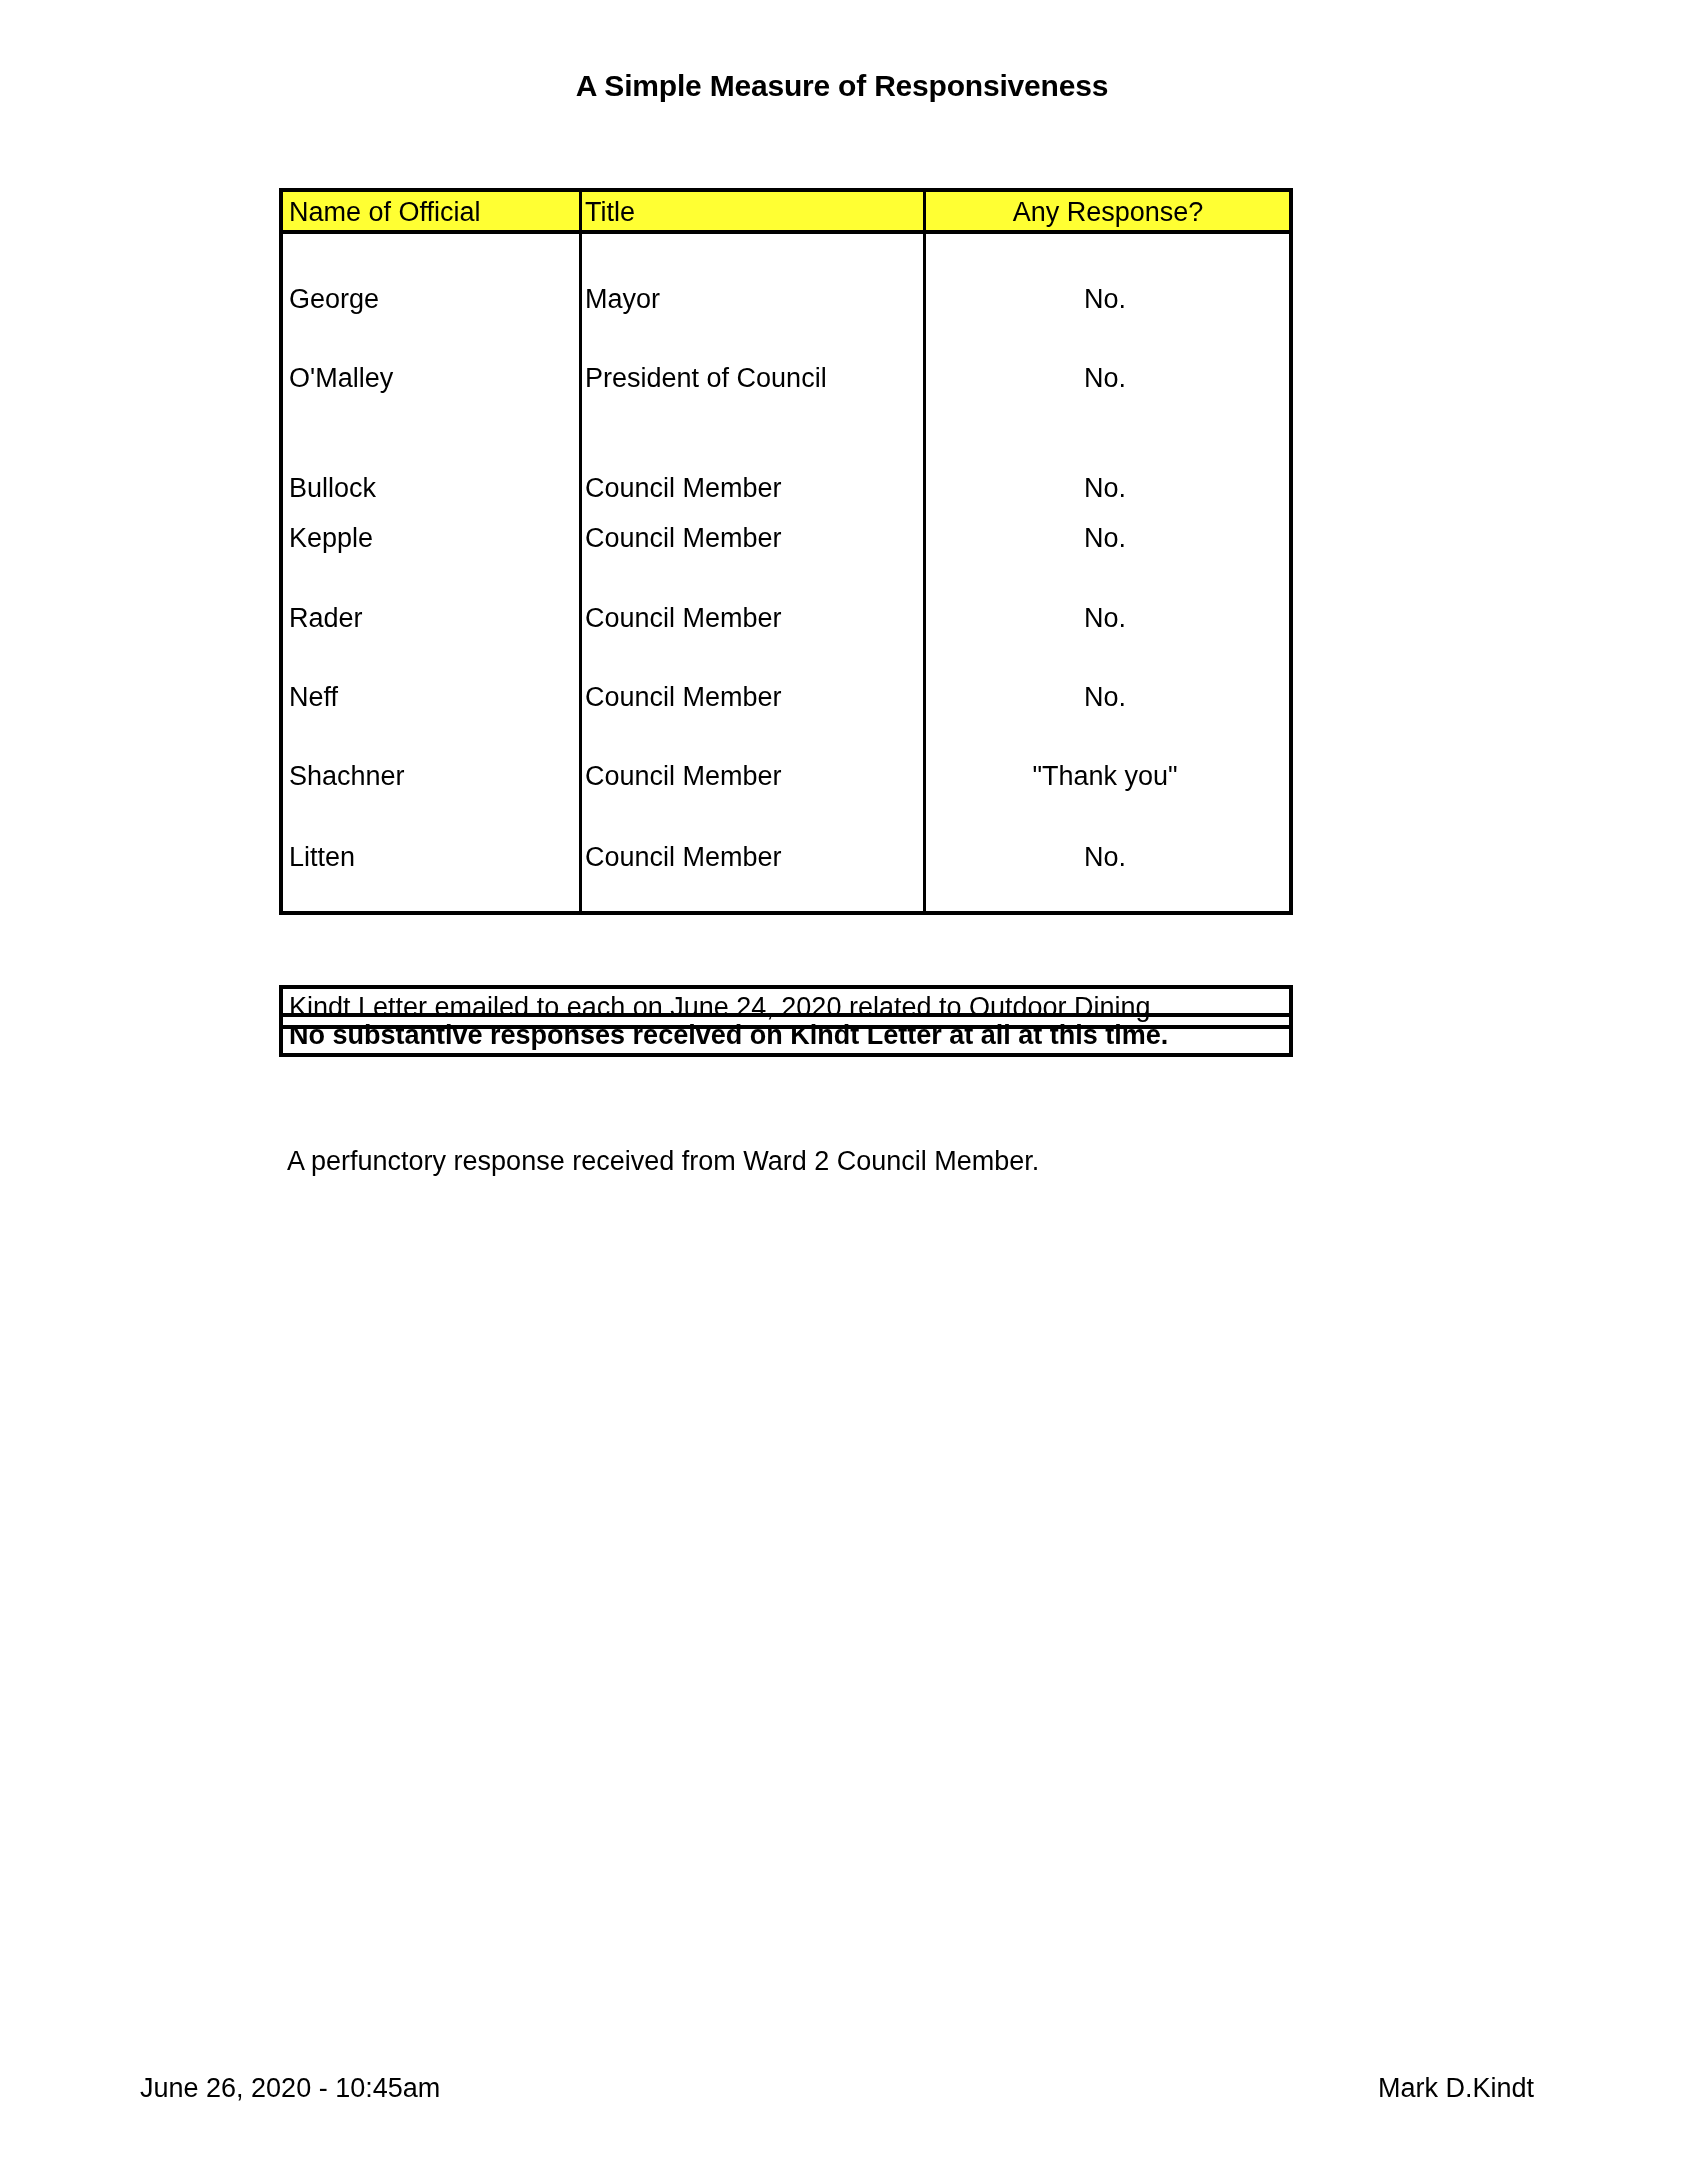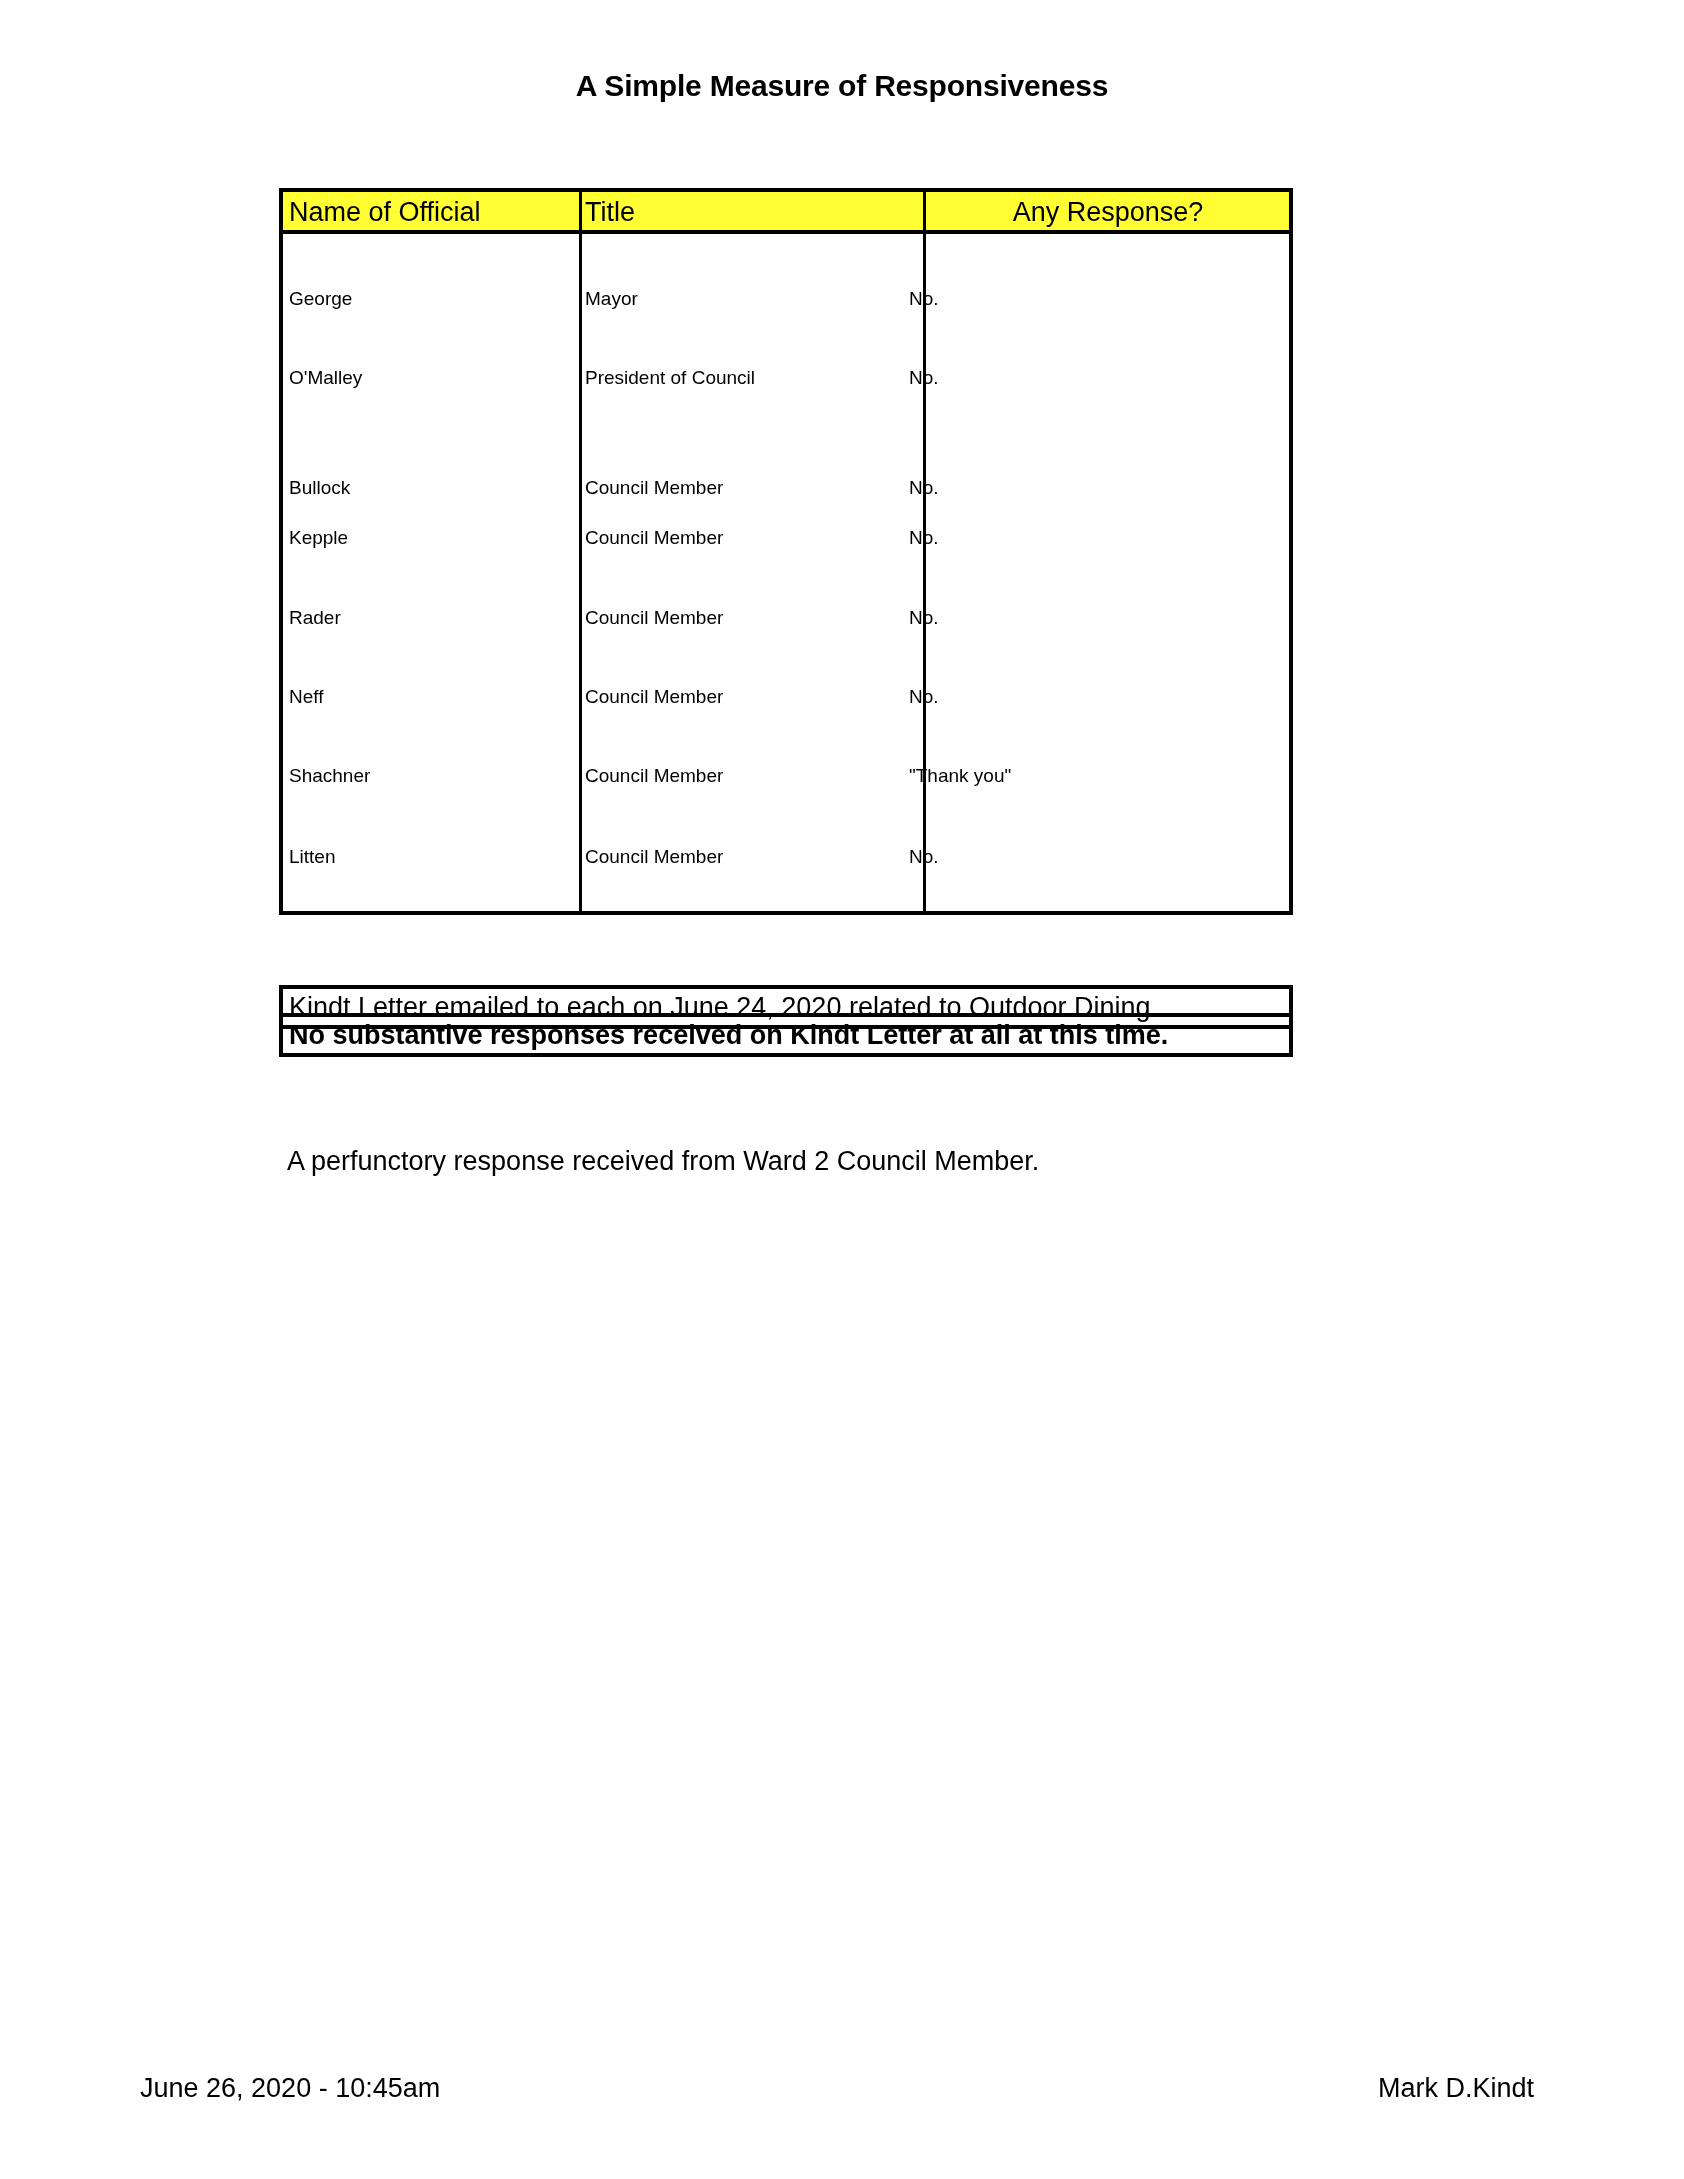--- a/index.html
+++ b/index.html
@@ -6,24 +6,24 @@
   body { width: 1684px; height: 2179px; position: relative; overflow: hidden;
          font-family: "Liberation Sans", "DejaVu Sans", sans-serif; color: #000; }
   .title { position: absolute; top: 69px; left: 0; width: 1684px; text-align: center;
            font-weight: bold; font-size: 30px; letter-spacing: -0.2px; }
   .tbl { position: absolute; left: 279px; top: 188px; width: 1006px; height: 719px;
          border: 4px solid #000; box-sizing: content-box; }
   .hdr { position: absolute; left: 0; top: 0; width: 1006px; height: 38px; background: #ffff33;
          border-bottom: 4px solid #000; }
   .vline { position: absolute; top: 0; bottom: 0; width: 3px; background: #000; }
   .hcell { position: absolute; top: 0; height: 24px; line-height: 40px; font-size: 27px; }
-  .row { position: absolute; left: 0; width: 1006px; height: 40px; font-size: 19px; line-height: 40px; }
+  .row { position: absolute; left: 0; width: 1006px; height: 40px; font-size: 27px; line-height: 40px; }
   .c1 { position: absolute; left: 6px; }
   .c2 { position: absolute; left: 302px; }
-  .c3 { position: absolute; left: 626px; width: 360px; }
+  .c3 { position: absolute; left: 642px; width: 360px; text-align: center; }
   .box { position: absolute; left: 279px; width: 1006px; height: 36px; border: 4px solid #000;
          font-size: 27px; line-height: 36px; box-sizing: content-box; }
   .box span { position: absolute; left: 6px; white-space: nowrap; }
   .note { position: absolute; left: 287px; top: 1146px; font-size: 27px; white-space: nowrap; }
   .footer-left { position: absolute; left: 140px; top: 2073px; font-size: 27px; white-space: nowrap; }
   .footer-right { position: absolute; left: 1378px; top: 2073px; font-size: 27px; white-space: nowrap; }
 </style>
 </head>
 <body>
 

